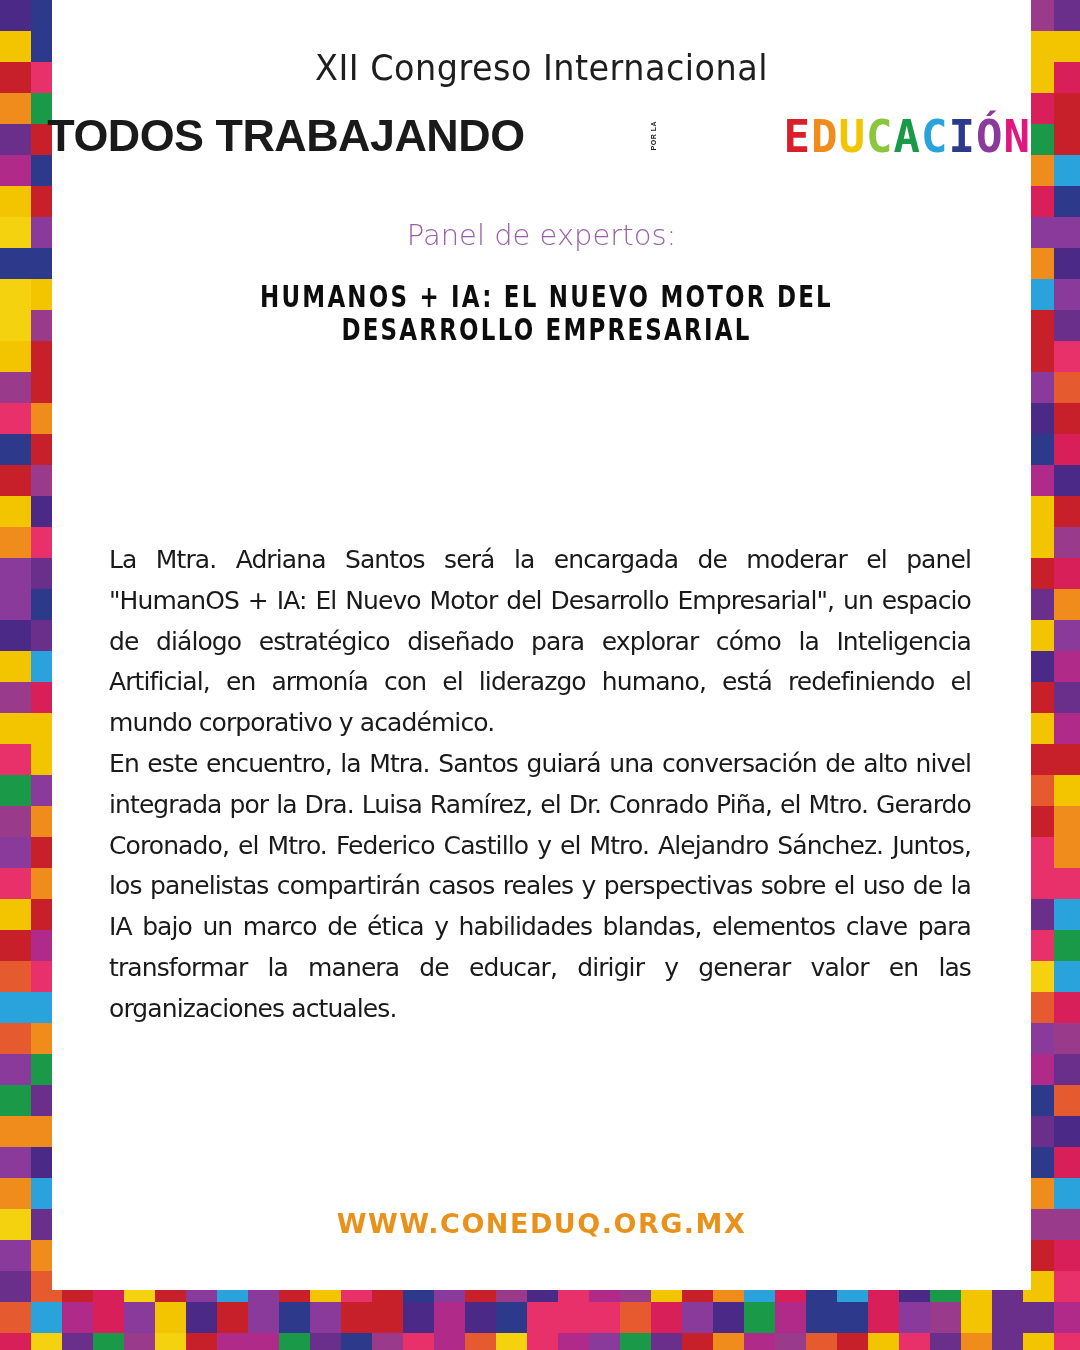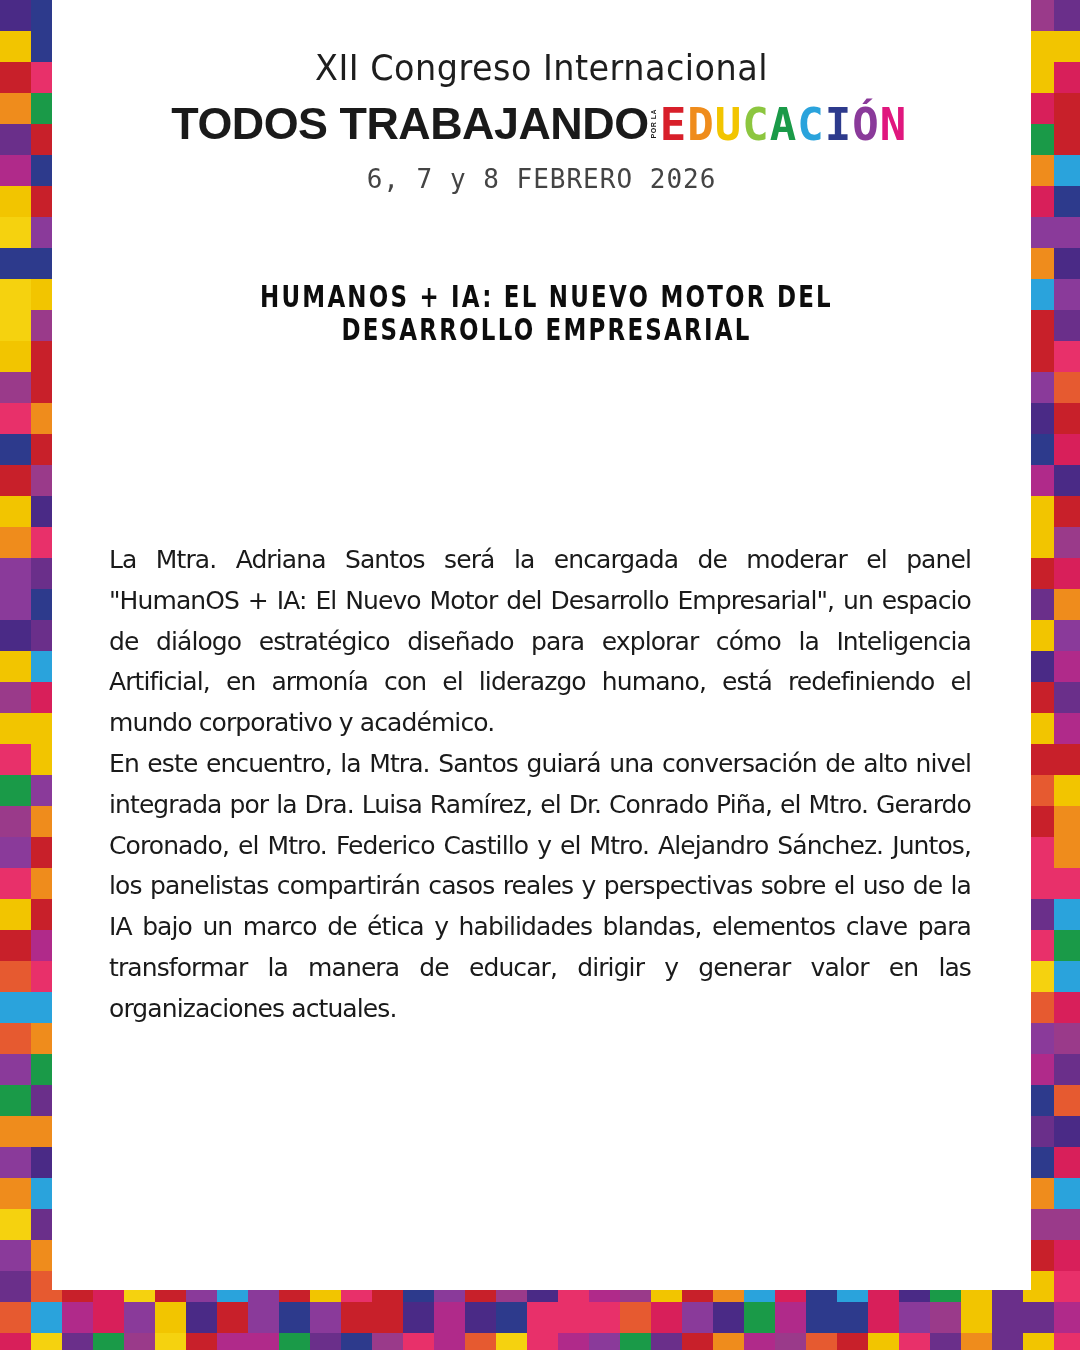--- a/index.html
+++ b/index.html
@@ -2,21 +2,21 @@
 <html><head>
 <meta charset="utf-8">
 <style>
   html, body { margin: 0; padding: 0; }
   body { width: 1080px; height: 1350px; position: relative; overflow: hidden; background: #7a2e8a; font-family: "DejaVu Sans", sans-serif; }
   .mosaic { position: absolute; left: 0; top: 0; width: 1080px; height: 1350px; display: grid; grid-template-columns: repeat(35, 31px); grid-auto-rows: 31px; }
   .mosaic span { display: block; width: 31px; height: 31px; }
   .panel { position: absolute; left: 52px; top: 0; width: 979px; height: 1290px; background: #ffffff; }
   .header { position: absolute; left: 0; right: 0; top: 44px; text-align: center; }
   .congress { font-family: "DejaVu Sans", sans-serif; font-size: 36px; color: #1e1e1e; letter-spacing: 0.5px; line-height: 48px; transform: scaleX(0.93); }
-  .brand { margin-top: 6px; display: flex; justify-content: center; align-items: center; height: 52px; }
+  .brand { margin-top: 18px; display: flex; justify-content: space-between; align-items: center; height: 52px; }
   .brand-main { font-family: "Liberation Sans", sans-serif; font-weight: bold; font-size: 44px; color: #1a1a1a; letter-spacing: -0.5px; transform: scaleX(1.02); }
   .brand-por { font-family: "Liberation Sans", sans-serif; font-weight: bold; font-size: 7px; color: #1a1a1a; writing-mode: vertical-rl; transform: rotate(180deg); margin: 0 3px 0 6px; letter-spacing: 0.5px; }
   .brand-edu { font-family: "DejaVu Sans Mono", monospace; font-size: 44px; font-weight: bold; letter-spacing: 1px; display: flex; }
   .brand-edu span { display: inline-block; }
   .dates { margin-top: 14px; font-family: "DejaVu Sans Mono", monospace; font-size: 26px; color: #444; letter-spacing: 1px; }
   .panel-label { position: absolute; left: 0; right: 0; top: 218px; text-align: center; font-size: 29px; color: #9a5fa8; font-family: "DejaVu Sans", sans-serif; font-weight: 300; }
   .title { position: absolute; left: 80px; right: 70px; top: 280px; text-align: center; font-family: "DejaVu Sans", sans-serif; font-weight: bold; font-size: 31px; line-height: 33px; color: #0d0d0d; letter-spacing: 3px; transform: scaleX(0.74); }
   .speaker { position: absolute; left: 55px; right: 60px; top: 372px; text-align: center; font-size: 28px; line-height: 35px; color: #9a5fa8; font-family: "DejaVu Sans", sans-serif; }
   .body-text { position: absolute; left: 57px; width: 862px; top: 540px; font-family: "DejaVu Sans", sans-serif; font-size: 25px; line-height: 40.8px; color: #1a1a1a; text-align: justify; letter-spacing: -0.9px; word-spacing: 0px; }
   .body-text p { margin: 0; }
@@ -1579,23 +1579,24 @@
           <span style="color: rgb(239, 140, 28);">D</span>
           <span style="color: rgb(242, 197, 0);">U</span>
           <span style="color: rgb(140, 198, 63);">C</span>
           <span style="color: rgb(26, 154, 72);">A</span>
           <span style="color: rgb(42, 163, 220);">C</span>
           <span style="color: rgb(45, 58, 140);">I</span>
           <span style="color: rgb(138, 58, 154);">Ó</span>
           <span style="color: rgb(224, 23, 126);">N</span>
         </span>
     </div>
-    <div class="dates">6, 7 y 8 FEBRERO 2026</div>
   </div>
 
+  <div class="panel-label">Panel de expertos:</div>
   <div class="title">HUMANOS + IA: EL NUEVO MOTOR DEL DESARROLLO EMPRESARIAL</div>
 
   <div class="body-text">
     <p>La Mtra. Adriana Santos será la encargada de moderar el panel "HumanOS + IA: El Nuevo Motor del Desarrollo Empresarial", un espacio de diálogo estratégico diseñado para explorar cómo la Inteligencia Artificial, en armonía con el liderazgo humano, está redefiniendo el mundo corporativo y académico.</p>
     <p>En este encuentro, la Mtra. Santos guiará una conversación de alto nivel integrada por la Dra. Luisa Ramírez, el Dr. Conrado Piña, el Mtro. Gerardo Coronado, el Mtro. Federico Castillo y el Mtro. Alejandro Sánchez. Juntos, los panelistas compartirán casos reales y perspectivas sobre el uso de la IA bajo un marco de ética y habilidades blandas, elementos clave para transformar la manera de educar, dirigir y generar valor en las organizaciones actuales.</p>
   </div>
 
+  <div class="url">WWW.CONEDUQ.ORG.MX</div>
 </div>
 
 </body></html>

